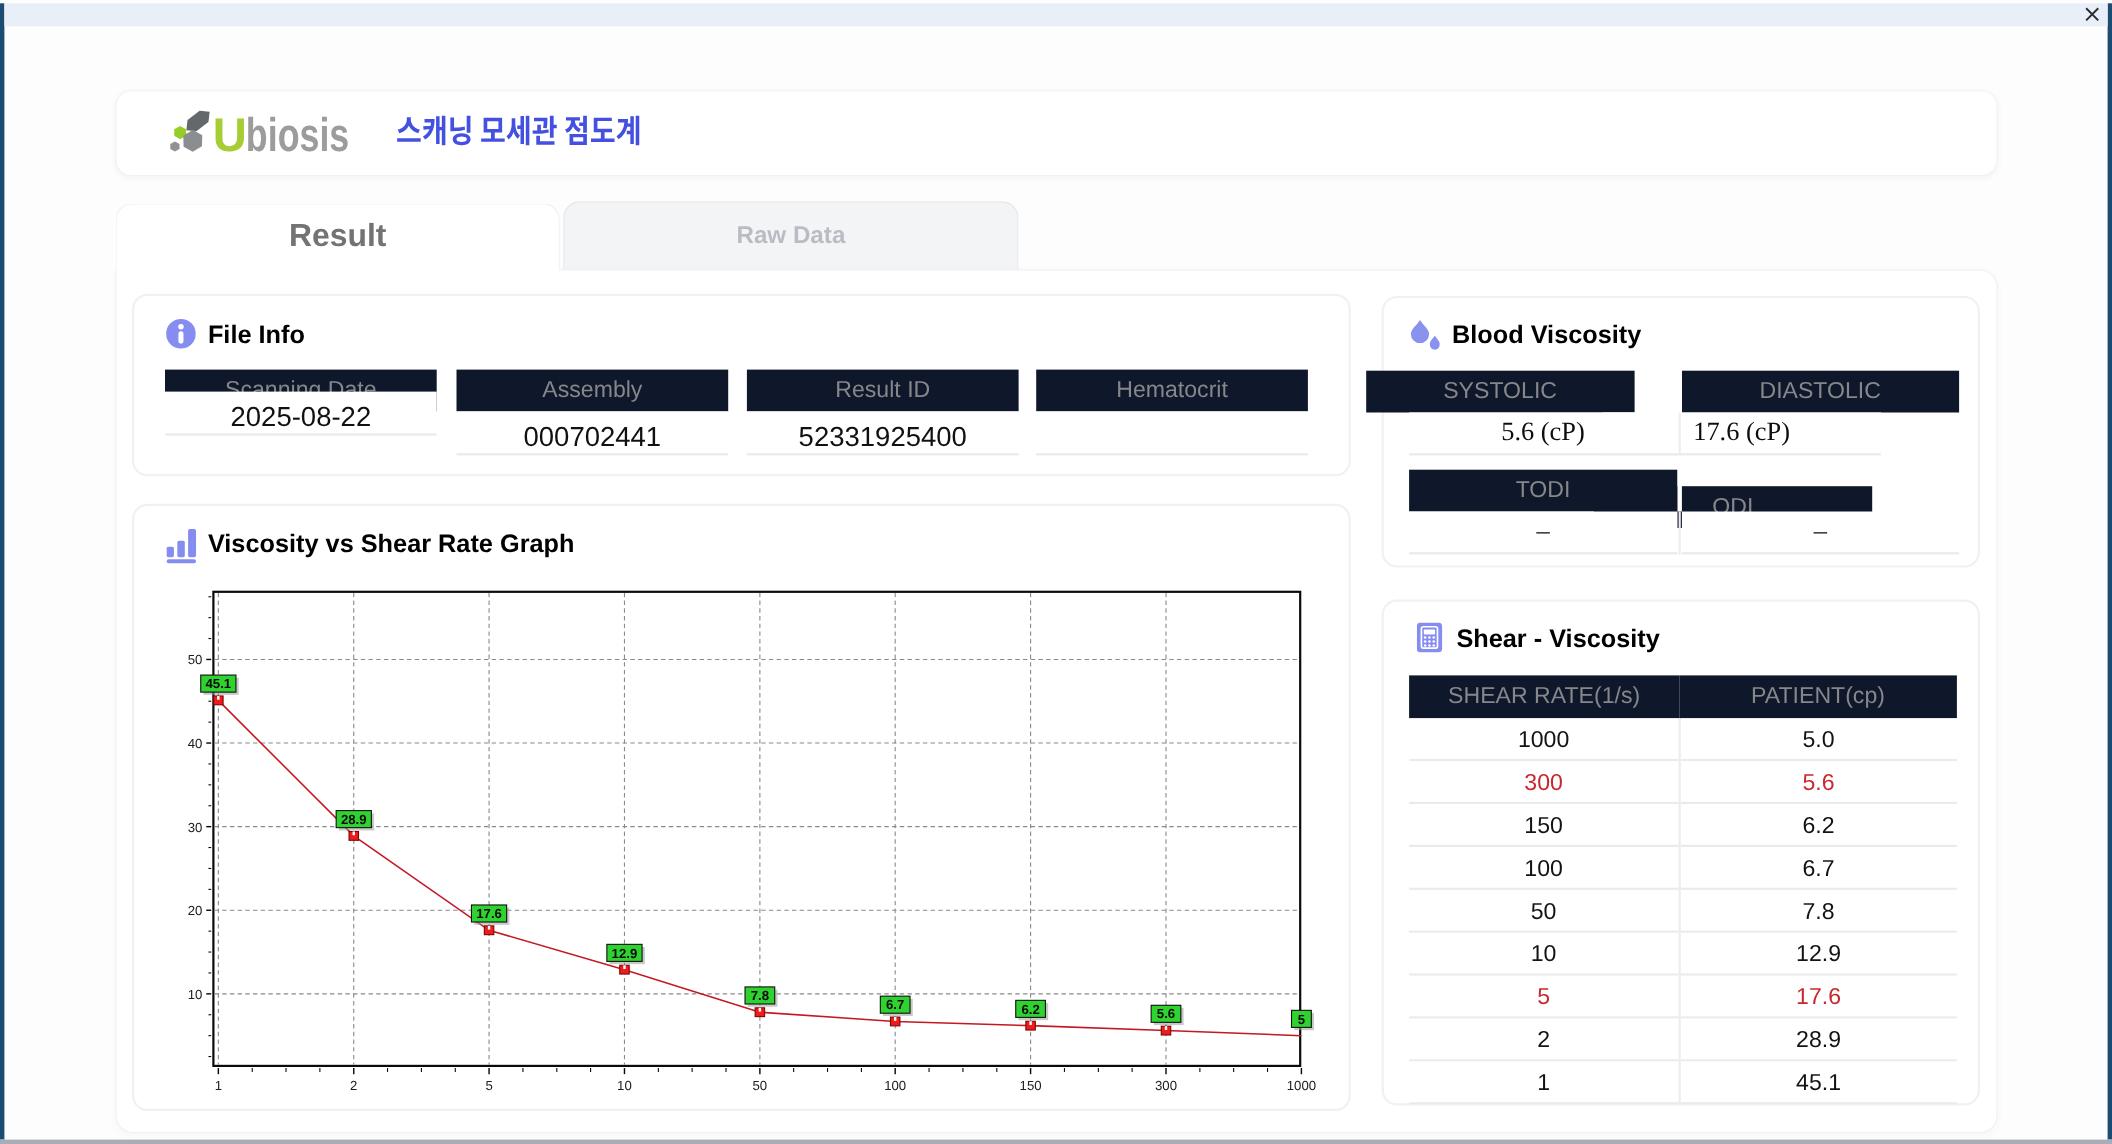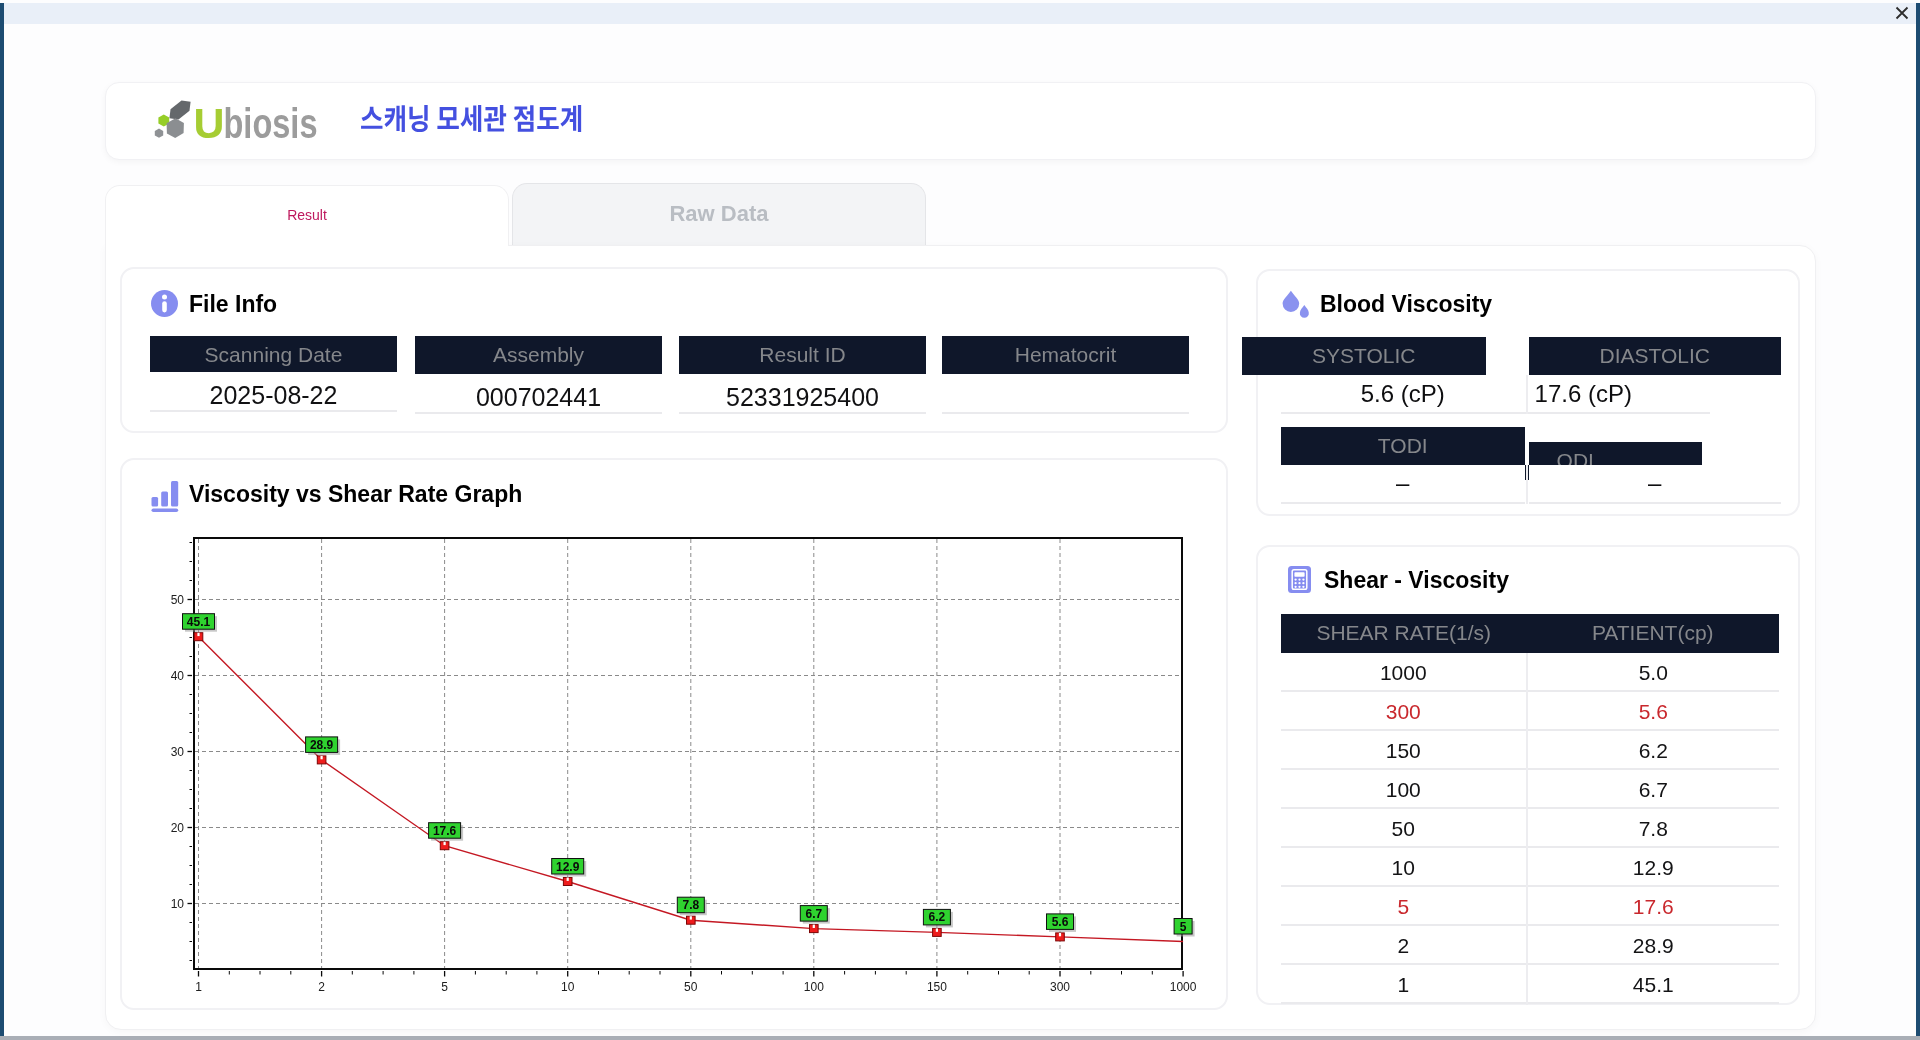--- a/index.html
+++ b/index.html
@@ -1,19 +1,19 @@
 <!DOCTYPE html>
 <html><head><meta charset="utf-8">
 <style>
 * { margin:0; padding:0; box-sizing:border-box; }
 html,body { width:1920px; height:1040px; background:#fdfdfe; font-family:"Liberation Sans",sans-serif; overflow:hidden; position:relative; }
 .abs { position:absolute; }
 .card { position:absolute; background:#fff; border:2px solid #f1f1f4; border-radius:14px; }
 .thead { background:#0f172a; color:#85878b; font-size:21px; display:flex; align-items:center; justify-content:center; }
-.tval { color:#0e0e10; font-size:24px; display:flex; align-items:center; justify-content:center; }
+.tval { color:#0e0e10; font-size:24px; display:flex; align-items:center; justify-content:center;font-family:Liberation Serif, serif; }
 .sval { color:#131315; font-size:21px; display:flex; align-items:center; justify-content:center; padding-top:3px; }
 .fval { color:#111113; font-size:25px; display:flex; align-items:center; justify-content:center; padding-top:9px; }
 .bb { border-bottom:2px solid #eaeaed; background:#fff; }
 .red { color:#c9282d; }
 .title { position:absolute; font-size:23px; font-weight:bold; color:#000000; }
 </style></head>
 <body>
 
 <div class="abs" style="left:0;top:3px;width:4px;height:1033px;background:#1d4c72"></div>
 <div class="abs" style="left:1916px;top:3px;width:4px;height:1033px;background:#1d4c72"></div>
@@ -38,31 +38,31 @@
       <path d="M11.53853759765625 -23.520043945312498H15.00603515625V-21.52385009765625Q15.00603515625 -19.713647460937498 14.508343505859376 -18.018039550781246Q14.01065185546875 -16.322431640625 13.04285888671875 -14.823321533203124Q12.07506591796875 -13.32421142578125 10.68006591796875 -12.110101318359375Q9.28506591796875 -10.895991210937499 7.4871496582031245 -10.028682861328125Q5.6892333984375 -9.16137451171875 3.53279296875 -8.737770996093749L1.8293481445312498 -12.05826416015625Q3.701982421875 -12.39186767578125 5.2409912109375 -13.067171630859374Q6.779999999999999 -13.7424755859375 7.954493408203125 -14.700977783203125Q9.12898681640625 -15.659479980468749 9.929674072265625 -16.779378662109373Q10.730361328125 -17.89927734375 11.134449462890625 -19.118770751953125Q11.53853759765625 -20.33826416015625 11.53853759765625 -21.52385009765625ZM12.3371630859375 -23.520043945312498H15.7980615234375V-21.52385009765625Q15.7980615234375 -20.31486328125 16.202149658203126 -19.086968994140626Q16.60623779296875 -17.85907470703125 17.40182373046875 -16.73587646484375Q18.19740966796875 -15.61267822265625 19.371903076171876 -14.677576904296874Q20.546396484375 -13.7424755859375 22.085405273437498 -13.063872070312499Q23.624414062499998 -12.3852685546875 25.52044921875 -12.05826416015625L23.8104052734375 -8.737770996093749Q21.65396484375 -9.16137451171875 19.85934814453125 -10.028682861328125Q18.0647314453125 -10.895991210937499 16.6697314453125 -12.098400878906249Q15.274731445312499 -13.300810546874999 14.303638916015625 -14.799920654296875Q13.33254638671875 -16.29903076171875 12.834854736328126 -17.997938232421873Q12.3371630859375 -19.696845703125 12.3371630859375 -21.52385009765625ZM1.23177978515625 -3.9834448242187497H26.38502197265625V-0.72655517578125H1.23177978515625Z M48.895136718749995 -25.11182373046875H52.6932421875V2.665224609375H48.895136718749995ZM45.283198242187495 -14.537453613281249H49.8863525390625V-11.32736572265625H45.283198242187495ZM37.43630859375 -21.905427246093748H41.19421142578125Q41.19421142578125 -18.9168017578125 40.746013183593746 -16.215889892578126Q40.297814941406244 -13.51497802734375 39.18631713867187 -11.1029736328125Q38.0748193359375 -8.69096923828125 36.073220214843744 -6.5807666015625Q34.07162109375 -4.47056396484375 30.9648193359375 -2.6633569335937497L28.766960449218747 -5.462431640625Q31.3427490234375 -6.962431640625 33.02033935546875 -8.636722412109375Q34.6979296875 -10.311013183593749 35.66572265625 -12.240303955078124Q36.633515625 -14.169594726562499 37.034912109375 -16.391092529296873Q37.43630859375 -18.61259033203125 37.43630859375 -21.183603515625ZM30.4187841796875 -21.905427246093748H38.69813232421875V-18.71214111328125H30.4187841796875ZM42.75772705078125 -24.53222900390625H46.485629882812496V1.45263427734375H42.75772705078125ZM37.478334960937495 -15.65162109375V-12.69533935546875L29.428784179687497 -11.8355419921875L28.971577148437497 -15.20583251953125Z M75.42772705078124 -25.135224609374998H79.42984130859375V-9.05943603515625H75.42772705078124ZM57.99777099609375 -23.392229003906248H61.9596826171875V-11.89380615234375H57.99777099609375ZM57.99777099609375 -13.848061523437499H60.39898681640624Q62.5307666015625 -13.848061523437499 64.64726440429688 -13.9530615234375Q66.76376220703125 -14.0580615234375 68.91926879882811 -14.316361083984376Q71.07477539062499 -14.57466064453125 73.27858154296874 -15.024660644531249L73.72259033203125 -11.80137451171875Q71.45218505859374 -11.3279736328125 69.22317626953125 -11.061273193359375Q66.99416748046875 -10.79457275390625 64.79246704101561 -10.686273193359375Q62.59076660156249 -10.5779736328125 60.39898681640624 -10.5779736328125H57.99777099609375ZM70.03081054687499 -8.65502197265625Q72.94141845703125 -8.65502197265625 75.07862548828125 -7.97641845703125Q77.21583251953125 -7.29781494140625 78.3828369140625 -6.035709228515625Q79.54984130859374 -4.773603515625 79.54984130859374 -2.996396484375Q79.54984130859374 -1.22578857421875 78.3828369140625 0.039616699218749996Q77.21583251953125 1.30502197265625 75.07862548828125 1.98362548828125Q72.94141845703125 2.66222900390625 70.03081054687499 2.66222900390625Q67.12020263671874 2.66222900390625 64.99469604492187 1.98362548828125Q62.869189453124996 1.30502197265625 61.70218505859374 0.039616699218749996Q60.535180664062494 -1.22578857421875 60.535180664062494 -2.996396484375Q60.535180664062494 -4.773603515625 61.70218505859374 -6.035709228515625Q62.869189453124996 -7.29781494140625 64.99469604492187 -7.97641845703125Q67.12020263671874 -8.65502197265625 70.03081054687499 -8.65502197265625ZM70.03081054687499 -5.4683349609375Q68.23562988281249 -5.4683349609375 67.01044921874998 -5.204044189453125Q65.78526855468749 -4.93975341796875 65.15288085937499 -4.3991674804687495Q64.5204931640625 -3.85858154296875 64.5204931640625 -2.996396484375Q64.5204931640625 -2.1576123046875 65.15288085937499 -1.605325927734375Q65.78526855468749 -1.05303955078125 67.01044921874998 -0.77704833984375Q68.23562988281249 -0.50105712890625 70.03081054687499 -0.50105712890625Q71.8259912109375 -0.50105712890625 73.06287231445313 -0.77704833984375Q74.29975341796874 -1.05303955078125 74.93214111328125 -1.605325927734375Q75.56452880859375 -2.1576123046875 75.56452880859375 -2.996396484375Q75.56452880859375 -3.85858154296875 74.93214111328125 -4.3991674804687495Q74.29975341796874 -4.93975341796875 73.06287231445313 -5.204044189453125Q71.8259912109375 -5.4683349609375 70.03081054687499 -5.4683349609375Z M90.84177978515625 -3.80344482421875H115.99502197265625V-0.5633569335937499H90.84177978515625ZM101.3891455078125 -9.93837890625H105.36785888671875V-3.0390307617187498H101.3891455078125ZM93.470361328125 -23.07303955078125H113.2464404296875V-9.431374511718749H93.470361328125ZM109.32112792968749 -19.916352539062498H97.395673828125V-12.5880615234375H109.32112792968749Z M129.3731982421875 -15.780651855468749H133.9763525390625V-12.54056396484375H129.3731982421875ZM123.44813232421875 -22.716035156249998H126.48781494140624V-18.05227294921875Q126.48781494140624 -15.69425537109375 126.15002197265625 -13.414537353515625Q125.81222900390624 -11.1348193359375 125.07603515624999 -9.123603515625Q124.33984130859375 -7.1123876953125 123.15814086914062 -5.50137451171875Q121.9764404296875 -3.890361328125 120.3120263671875 -2.8763525390624998L117.9071630859375 -5.8728369140625Q119.44797363281249 -6.80344482421875 120.50607055664062 -8.1522509765625Q121.56416748046874 -9.50105712890625 122.21845825195311 -11.121361083984375Q122.87274902343749 -12.7416650390625 123.16044067382812 -14.50686767578125Q123.44813232421875 -16.2720703125 123.44813232421875 -18.05227294921875ZM124.310361328125 -22.716035156249998H127.30324218749999V-18.23947998046875Q127.30324218749999 -16.53907470703125 127.55253295898436 -14.85547119140625Q127.80182373046874 -13.17186767578125 128.3676123046875 -11.63826416015625Q128.93340087890624 -10.104660644531249 129.88289428710937 -8.817656249999999Q130.8323876953125 -7.53065185546875 132.25619384765625 -6.606643066406249L130.0919384765625 -3.493154296875Q128.45092529296875 -4.5071630859375 127.33102661132813 -6.084876708984375Q126.21112792968749 -7.662590332031249 125.54843627929687 -9.62880615234375Q124.88574462890624 -11.59502197265625 124.59805297851562 -13.793140869140625Q124.310361328125 -15.991259765625 124.310361328125 -18.23947998046875ZM138.49493408203125 -25.135224609374998H142.29303955078123V2.64182373046875H138.49493408203125ZM132.84412353515626 -24.696035156249998H136.56542724609375V1.40583251953125H132.84412353515626Z M147.26036132812501 -23.10903076171875H159.1463525390625V-19.91574462890625H147.26036132812501ZM150.689912109375 -16.62659912109375H154.62182373046875V-9.6755859375H150.689912109375ZM157.57970947265625 -23.10903076171875H161.51162109375V-21.36060791015625Q161.51162109375 -19.9031982421875 161.43332153320313 -17.864696044921875Q161.35502197265626 -15.82619384765625 160.855224609375 -13.206599121093749L156.9803173828125 -13.647612304687499Q157.439912109375 -16.203603515624998 157.50981079101564 -18.065101318359375Q157.57970947265625 -19.926599121093748 157.57970947265625 -21.36060791015625ZM164.20254638671875 -25.135224609374998H168.21125976562502V-4.339797363281249H164.20254638671875ZM166.6320263671875 -16.657250976562498H171.528017578125V-13.39376220703125H166.6320263671875ZM149.67655517578126 -1.0140527343749999H169.10466064453124V2.1792333984375H149.67655517578126ZM149.67655517578126 -6.18299560546875H153.67866943359374V-0.025224609375H149.67655517578126ZM145.99437011718751 -8.04295166015625 145.6271630859375 -11.21943603515625Q148.03376220703126 -11.21943603515625 150.94046264648438 -11.267735595703124Q153.8471630859375 -11.316035156249999 156.87896484375 -11.51103515625Q159.9107666015625 -11.70603515625 162.7043701171875 -12.08943603515625L162.95817626953124 -9.243559570312499Q160.081171875 -8.7299560546875 157.07607055664062 -8.469854736328125Q154.07096923828126 -8.20975341796875 151.23266967773438 -8.138052978515624Q148.3943701171875 -8.0663525390625 145.99437011718751 -8.04295166015625Z M195.47162109375 -18.73745361328125H200.73056396484375V-15.49736572265625H195.47162109375ZM199.68173583984375 -25.11182373046875H203.69044921875V-9.070810546875H199.68173583984375ZM185.16177978515626 -7.93862548828125H203.69044921875V2.36222900390625H185.16177978515626ZM199.7819384765625 -4.828740234375H189.09369140625V-0.78425537109375H199.7819384765625ZM186.8555419921875 -22.555224609375H190.10583251953125V-20.8044580078125Q190.10583251953125 -18.19024658203125 189.2631408691406 -15.815731201171875Q188.42044921875 -13.4412158203125 186.69364746093748 -11.661903076171875Q184.966845703125 -9.88259033203125 182.28781494140625 -9.0023876953125L180.290361328125 -12.1524755859375Q182.00817626953125 -12.732678222656249 183.25317626953125 -13.644378662109375Q184.49817626953126 -14.5560791015625 185.29916748046875 -15.720977783203125Q186.10015869140625 -16.88587646484375 186.47785034179688 -18.182171630859376Q186.8555419921875 -19.478466796875 186.8555419921875 -20.8044580078125ZM187.70096923828126 -22.555224609375H190.9044580078125V-20.81105712890625Q190.9044580078125 -19.18506591796875 191.55514526367188 -17.586968994140626Q192.20583251953124 -15.9888720703125 193.60532592773438 -14.702171630859375Q195.0048193359375 -13.41547119140625 197.18943603515623 -12.661867675781249L195.2387841796875 -9.5351806640625Q192.65995605468748 -10.40218505859375 190.9898547363281 -12.109797363281249Q189.31975341796874 -13.81740966796875 188.510361328125 -16.080325927734375Q187.70096923828126 -18.3432421875 187.70096923828126 -20.81105712890625ZM181.3787841796875 -23.720449218749998H196.308017578125V-20.55056396484375H181.3787841796875Z M210.97736572265623 -12.736845703124999H230.5092333984375V-9.55015869140625H210.97736572265623ZM208.05177978515624 -3.72664306640625H233.20502197265625V-0.463154296875H208.05177978515624ZM218.5991455078125 -11.29020263671875H222.57785888671873V-2.6820263671875H218.5991455078125ZM210.97736572265623 -23.2200439453125H230.29623779296875V-20.026757812499998H214.96267822265625V-11.35740966796875H210.97736572265623Z M246.35279296874998 -17.79303955078125H251.97056396484373V-14.62975341796875H246.35279296874998ZM246.19979736328125 -10.869030761718749H251.87696044921873V-7.682343749999999H246.19979736328125ZM255.76193847656248 -25.135224609374998H259.5600439453125V2.64182373046875H255.76193847656248ZM250.04031738281247 -24.535832519531247H253.76822021484372V1.41603515625H250.04031738281247ZM243.77570068359373 -21.8628369140625H247.59060791015622Q247.59060791015622 -17.917207031249998 246.67951538085936 -14.507995605468748Q245.7684228515625 -11.098784179687499 243.56192504882813 -8.248480224609374Q241.35542724609374 -5.39817626953125 237.490810546875 -3.1109692382812497L235.23955078125 -5.90344482421875Q238.37934814453124 -7.8000439453125 240.25673583984374 -10.0356298828125Q242.13412353515625 -12.2712158203125 242.954912109375 -14.98380615234375Q243.77570068359373 -17.696396484375 243.77570068359373 -21.04740966796875ZM236.82177978515622 -21.8628369140625H245.1011279296875V-18.66955078125H236.82177978515622Z" fill="#4450e0"></path>
     </g>
   </svg>
 
 <div class="abs" style="left:512px;top:183px;width:414px;height:62px;background:#f3f4f6;border:1px solid #e4e5e8;border-bottom:none;border-radius:15px 15px 0 0"></div>
 <div class="abs" style="left:512px;top:183px;width:414px;height:62px;display:flex;align-items:center;justify-content:center;font-size:22px;font-weight:bold;color:#b9bdc3">Raw Data</div>
 
 <div class="abs" style="left:105px;top:245px;width:1711px;height:785px;background:#fff;border:1px solid #f0f0f2;border-radius:0 16px 16px 16px;box-shadow:0 2px 8px rgba(0,0,0,0.03)"></div>
 <div class="abs" style="left:105px;top:185px;width:404px;height:61px;background:#fff;border:1px solid #f0f0f2;border-bottom:none;border-radius:15px 15px 0 0"></div>
 <div class="abs" style="left:106px;top:243px;width:402px;height:4px;background:#fff"></div>
-<div class="abs" style="left:105px;top:185px;width:404px;height:60px;display:flex;align-items:center;justify-content:center;font-size:14px;font-weight:normal;color:#be185d">Result</div>
+<div class="abs" style="left:105px;top:185px;width:404px;height:60px;display:flex;align-items:center;justify-content:center;font-size:29px;font-weight:bold;color:#737373">Result</div>
 
 <div class="card" style="left:120px;top:267px;width:1108px;height:166px"></div>
 <svg class="abs" style="left:151px;top:290px" width="27" height="27" viewBox="0 0 27 27">
     <circle cx="13.5" cy="13.5" r="13.5" fill="#868df0"></circle>
     <circle cx="13.5" cy="7.1" r="2.5" fill="#fff"></circle>
     <rect x="11.2" y="11.2" width="4.6" height="11.2" rx="2.3" fill="#fff"></rect>
   </svg>
 <div class="title" style="left:189px;top:291px">File Info</div>
 <div class="abs thead" style="left:150px;top:336px;width:247px;height:38px;">Scanning Date</div>
-<div class="abs fval bb" style="left:150px;top:372px;width:247px;height:40px;">2025-08-22</div>
+<div class="abs fval bb" style="left:150px;top:356px;width:247px;height:40px;">2025-08-22</div>
 <div class="abs thead" style="left:415px;top:336px;width:247px;height:38px;">Assembly</div>
 <div class="abs fval bb" style="left:415px;top:374px;width:247px;height:40px;">000702441</div>
 <div class="abs thead" style="left:679px;top:336px;width:247px;height:38px;">Result ID</div>
 <div class="abs fval bb" style="left:679px;top:374px;width:247px;height:40px;">52331925400</div>
 <div class="abs thead" style="left:942px;top:336px;width:247px;height:38px;">Hematocrit</div>
 <div class="abs fval bb" style="left:942px;top:374px;width:247px;height:40px;"></div>
 
 <div class="card" style="left:120px;top:458px;width:1108px;height:552px"></div>
 <svg class="abs" style="left:151px;top:479px" width="29" height="34" viewBox="0 0 29 34">
     <rect x="0.5" y="18" width="6.6" height="9.5" rx="1.5" fill="#868df0"></rect>

